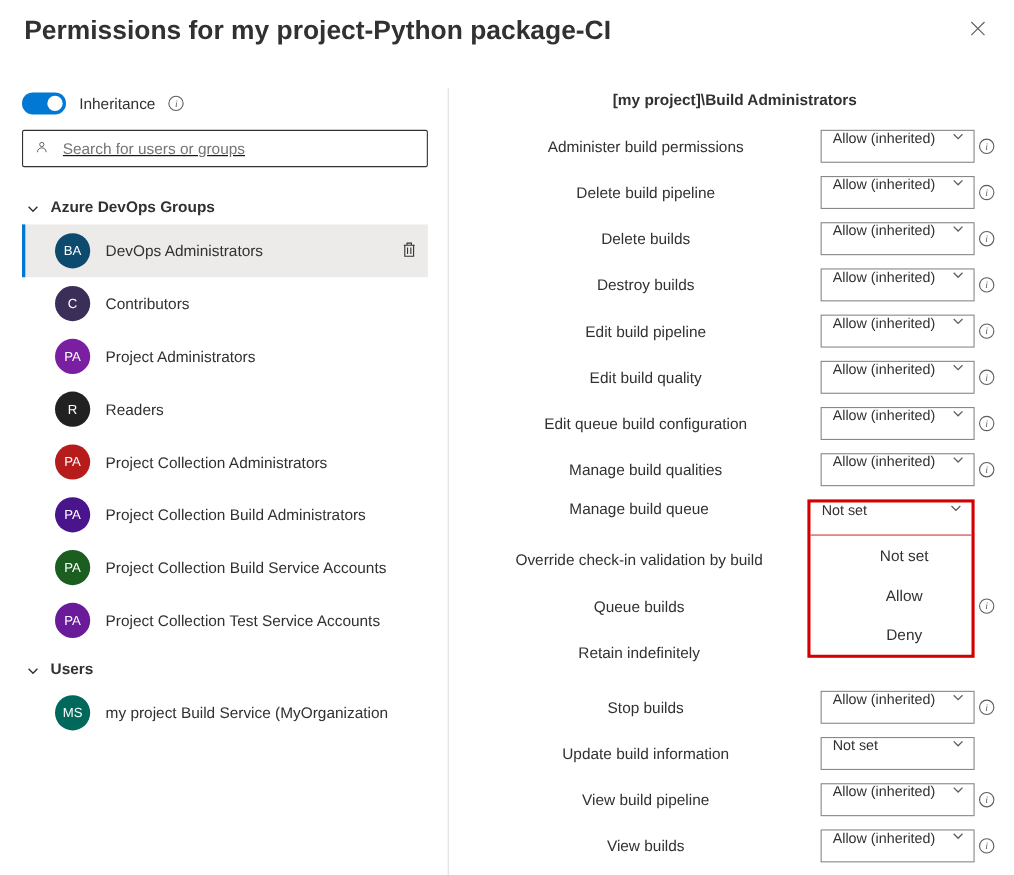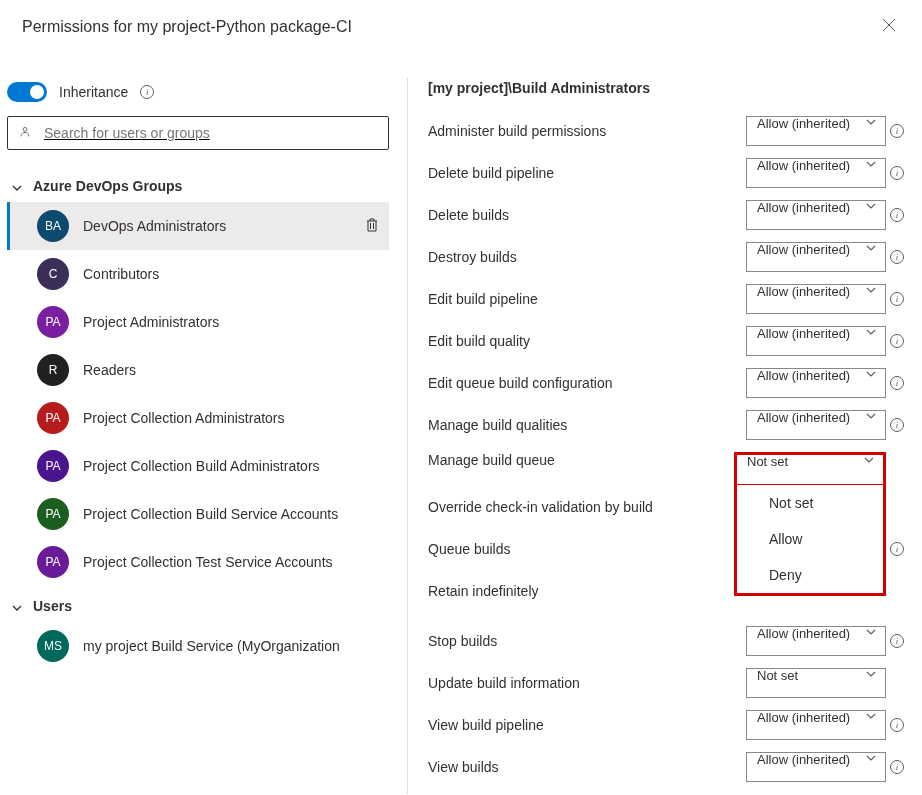--- a/index.html
+++ b/index.html
@@ -11,42 +11,43 @@
     background: #fff;
     width: 922px;
   }
   .header {
     display: flex;
     align-items: center;
     justify-content: space-between;
     padding: 14px 22px 10px 22px;
   }
   .header h1 {
-    font-size: 16px;
-    font-weight: 400;
+    font-size: 24px;
+    font-weight: 700;
     margin: 0;
   }
   .close-btn {
     cursor: pointer;
     font-size: 16px;
     color: #605e5c;
     padding: 4px;
   }
   .body {
     display: flex;
     padding: 28px 0 20px 0;
   }
   .left {
     width: 408px;
     border-right: 1px solid #e1dfdd;
-    padding: 4px 18px 0 7px;
+    padding: 4px 18px 0 20px;
   }
   .right {
     flex: 1;
     padding: 2px 14px 0 16px;
+    text-align: center;
   }
 
   
   .inh-row {
     display: flex;
     align-items: center;
     gap: 12px;
     margin-bottom: 14px;
   }
   .toggle {

